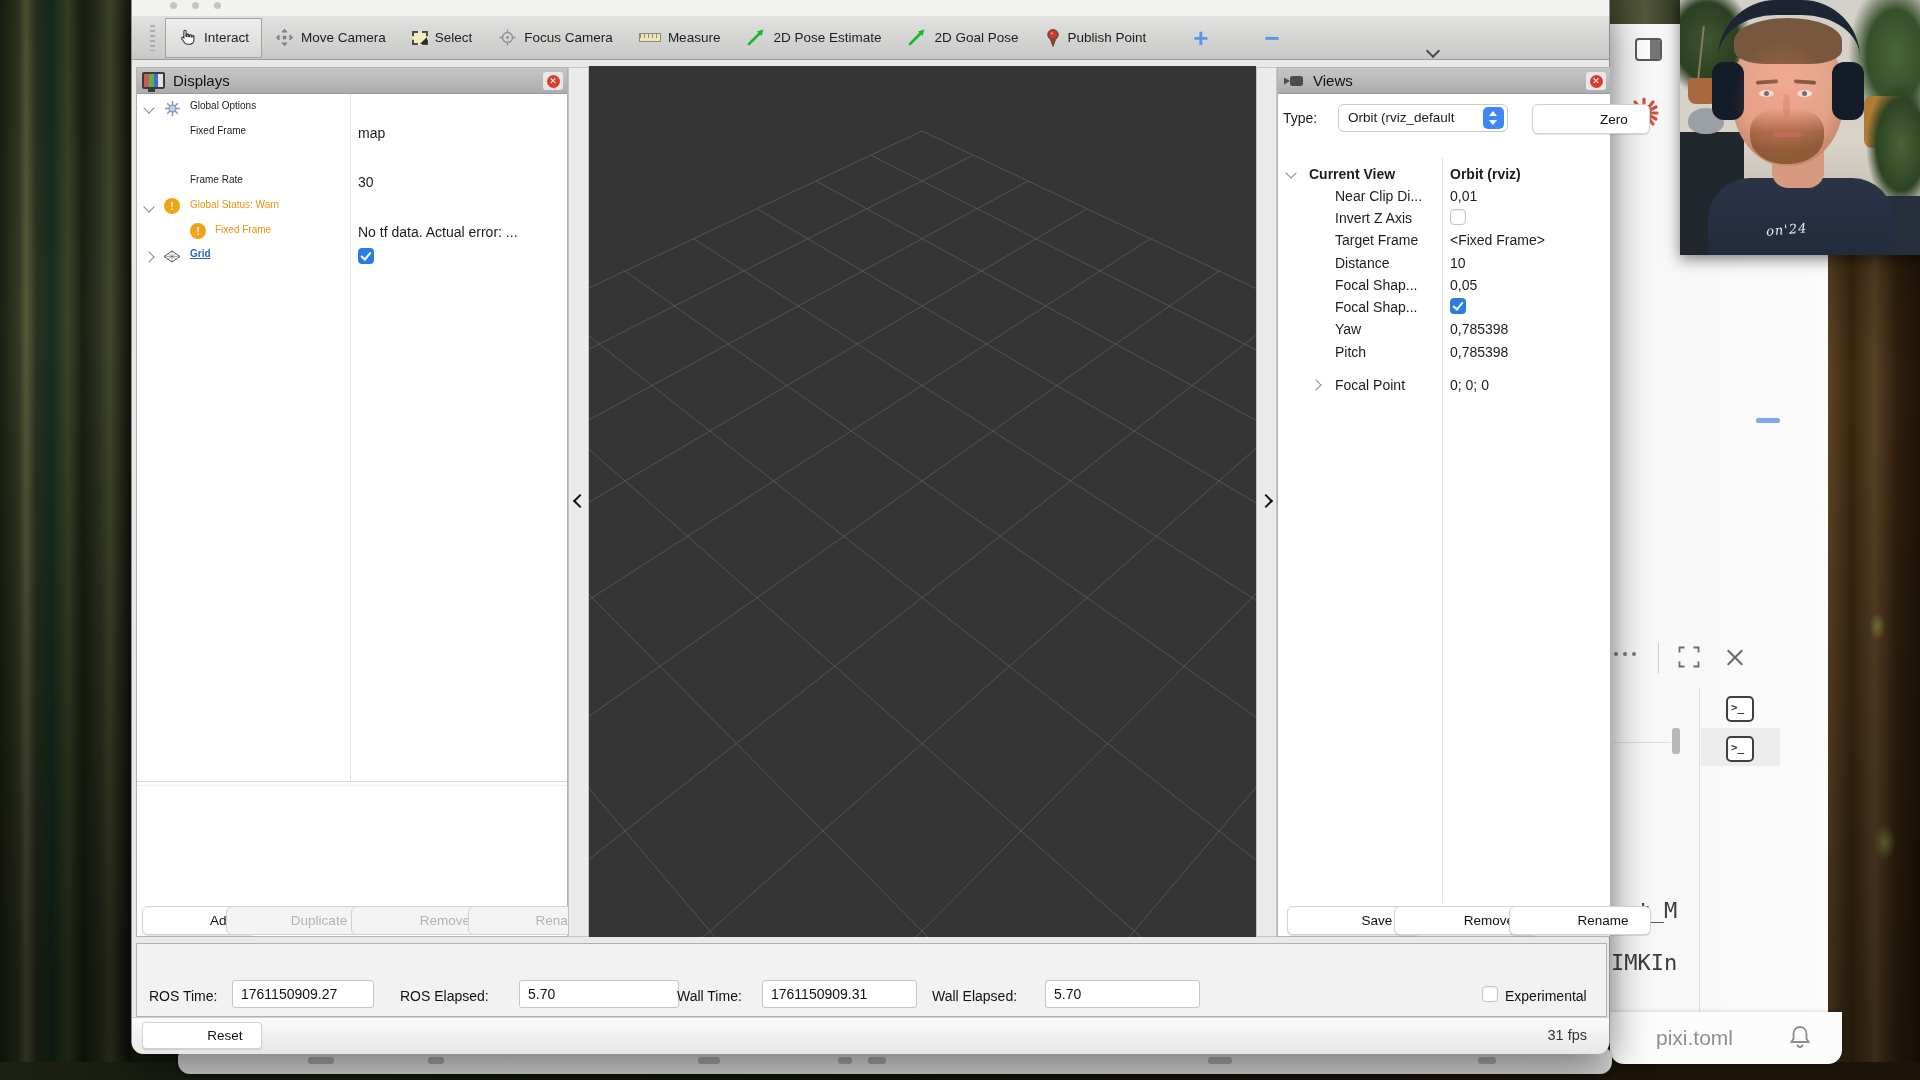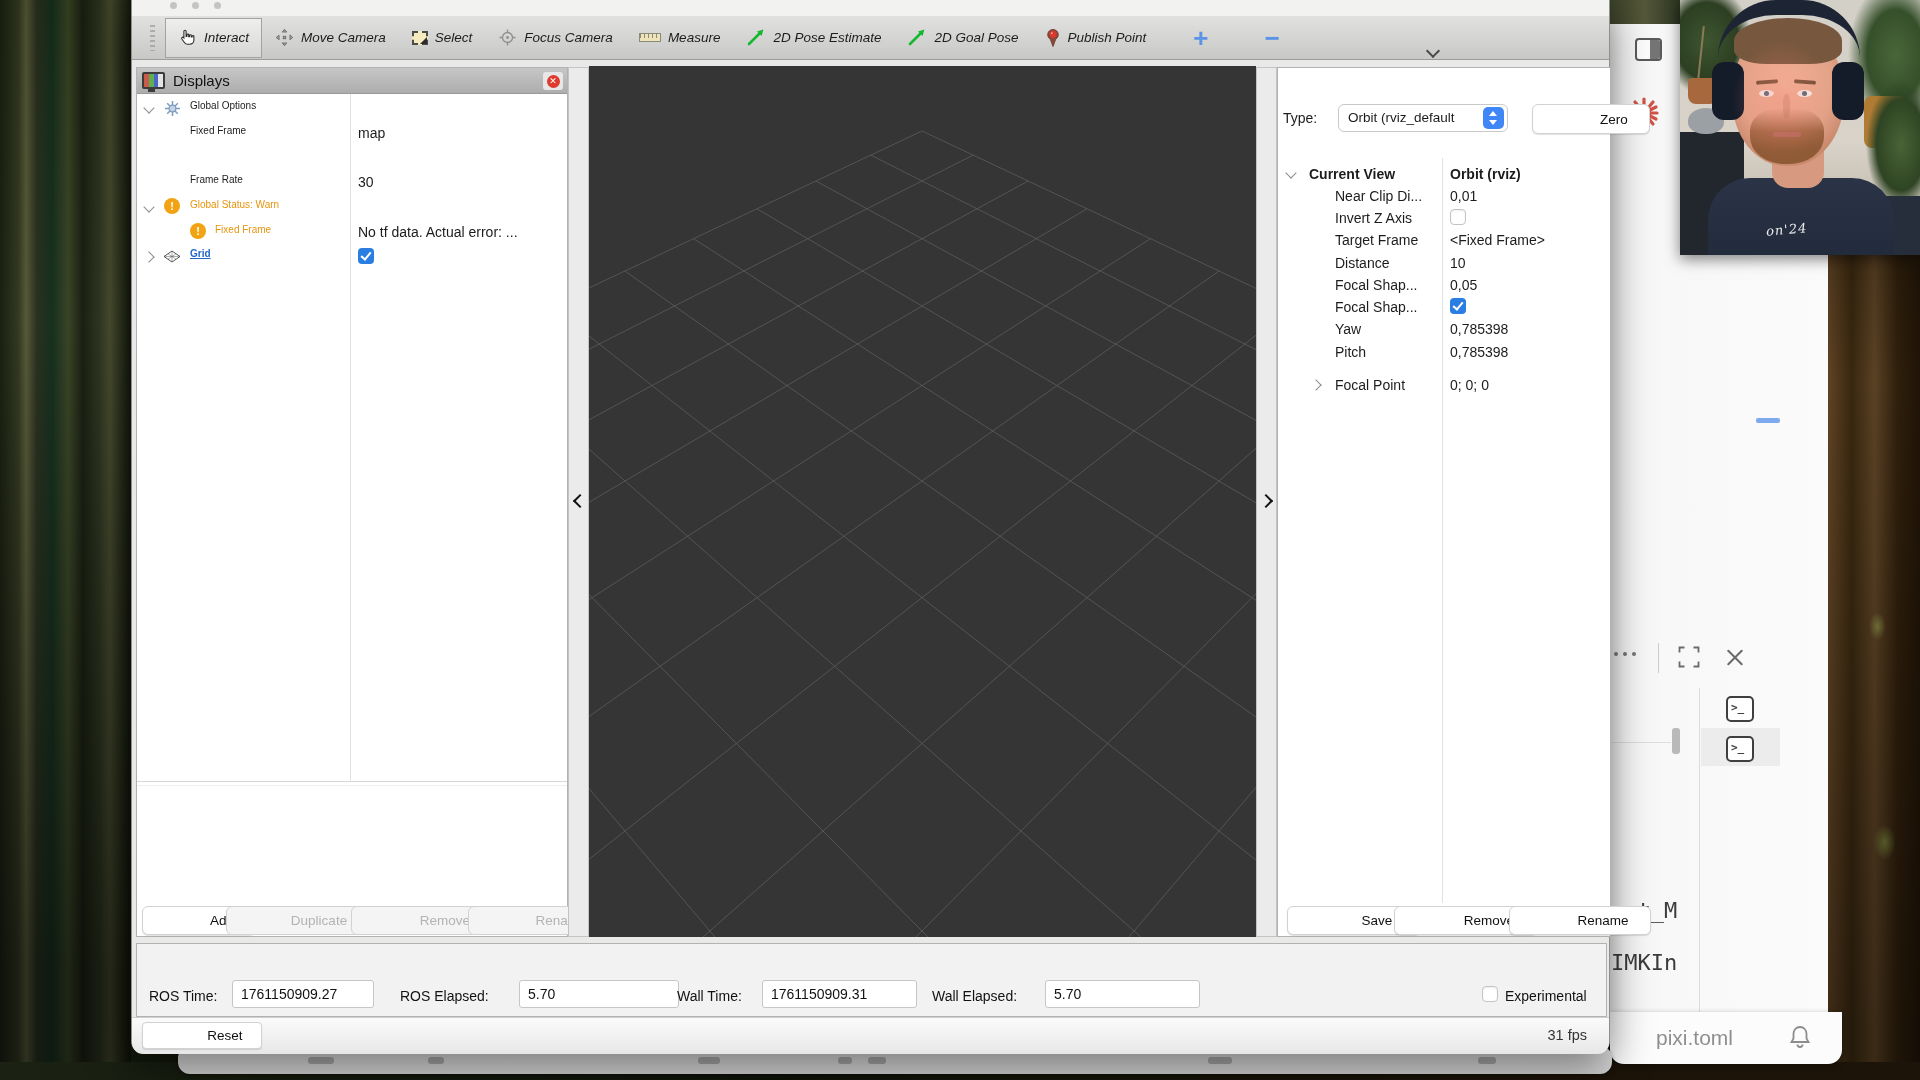--- a/index.html
+++ b/index.html
@@ -55,21 +55,21 @@
     border:1px solid #8f8f8f;border-top:none;border-radius:0 0 12px 12px;box-shadow:0 14px 40px rgba(0,0,0,.5);box-sizing:border-box;}
   .titlestrip{position:absolute;left:0;top:0;width:100%;height:16px;background:#f2f2f0;}
   .titlestrip i{position:absolute;top:2px;width:7px;height:7px;border-radius:50%;background:#c4c4c2;}
 
   
   .toolbar{position:absolute;left:0;top:16px;width:100%;height:44px;
     background:linear-gradient(#e1e1df,#c8c8c6);border-bottom:1px solid #9c9c9c;
     display:flex;align-items:center;box-sizing:border-box;padding-left:18px;}
   .dragdots{width:5px;height:26px;margin-right:10px;
     background:repeating-linear-gradient(180deg,#9a9a9a 0 2px,transparent 2px 5px);opacity:.7;}
-  .tbtn{display:flex;align-items:center;gap:7px;height:40px;padding:0 13px;font-size:13.5px;color:#1d1d1d;white-space:nowrap;cursor:default;font-style:italic;}
+  .tbtn{display:flex;align-items:center;gap:7px;height:40px;padding:0 13px;font-size:13.5px;color:#1d1d1d;white-space:nowrap;cursor:default;}
   .tbtn.active{background:linear-gradient(#efefee,#d6d6d4);box-shadow:inset 0 0 0 1px #a3a3a3;}
   .selbox{width:16px;height:14px;background:#f6ebbe;border:2px dashed #4c4c4c;position:relative;box-sizing:border-box;}
   .selbox:after{content:"";position:absolute;right:-1px;bottom:-1px;border-left:7px solid transparent;border-bottom:7px solid #2c2c2c;}
   .ruler{width:22px;height:9px;background:#efe3b9;border:1px solid #8a8a7a;box-sizing:border-box;
     background-image:repeating-linear-gradient(90deg,#8a8a7a 0 1px,transparent 1px 4px);background-size:100% 4px;background-repeat:no-repeat;background-position:0 0;}
   .tplus{font-size:26px;font-weight:600;color:#5b94e6;margin-left:34px;line-height:20px;}
   .tminus{font-size:26px;font-weight:700;color:#5b94e6;margin-left:56px;line-height:16px;}
   .ovchev{position:absolute;left:1296px;top:30px;width:8px;height:8px;border-right:2px solid #4a4a4a;border-bottom:2px solid #4a4a4a;transform:rotate(45deg);}
 
   
@@ -413,20 +413,30 @@
           <line x1="-409.5" y1="415.0" x2="333.0" y2="1465.0"></line>
           <line x1="1075.5" y1="415.0" x2="333.0" y2="1465.0"></line>
         </svg>
     </div>
 
     <div class="rstrip">
       <span class="stripArrow r"></span>
     </div>
 
     <div class="panel" id="vpanel">
+      <div class="phead">
+        <svg width="22" height="16" viewBox="0 0 22 16">
+          <rect x="7" y="3" width="13" height="10" rx="2.5" fill="#4c4c4c"></rect>
+          <path d="M7 8L1 4.5v7z" fill="#4c4c4c"></path>
+        </svg>
+        <span class="ptitle">Views</span>
+        <span class="closebox">
+            <span class="rc"></span>
+          </span>
+      </div>
 
       <span class="typeLbl">Type:</span>
       <div class="combo">
         <span class="cval">Orbit (rviz_default</span>
         <span class="stepper"></span>
       </div>
       <div class="btn" style="left:254px;top:36px;width:70px;height:28px;">Zero</div>
 
       <div class="coldiv"></div>
 

